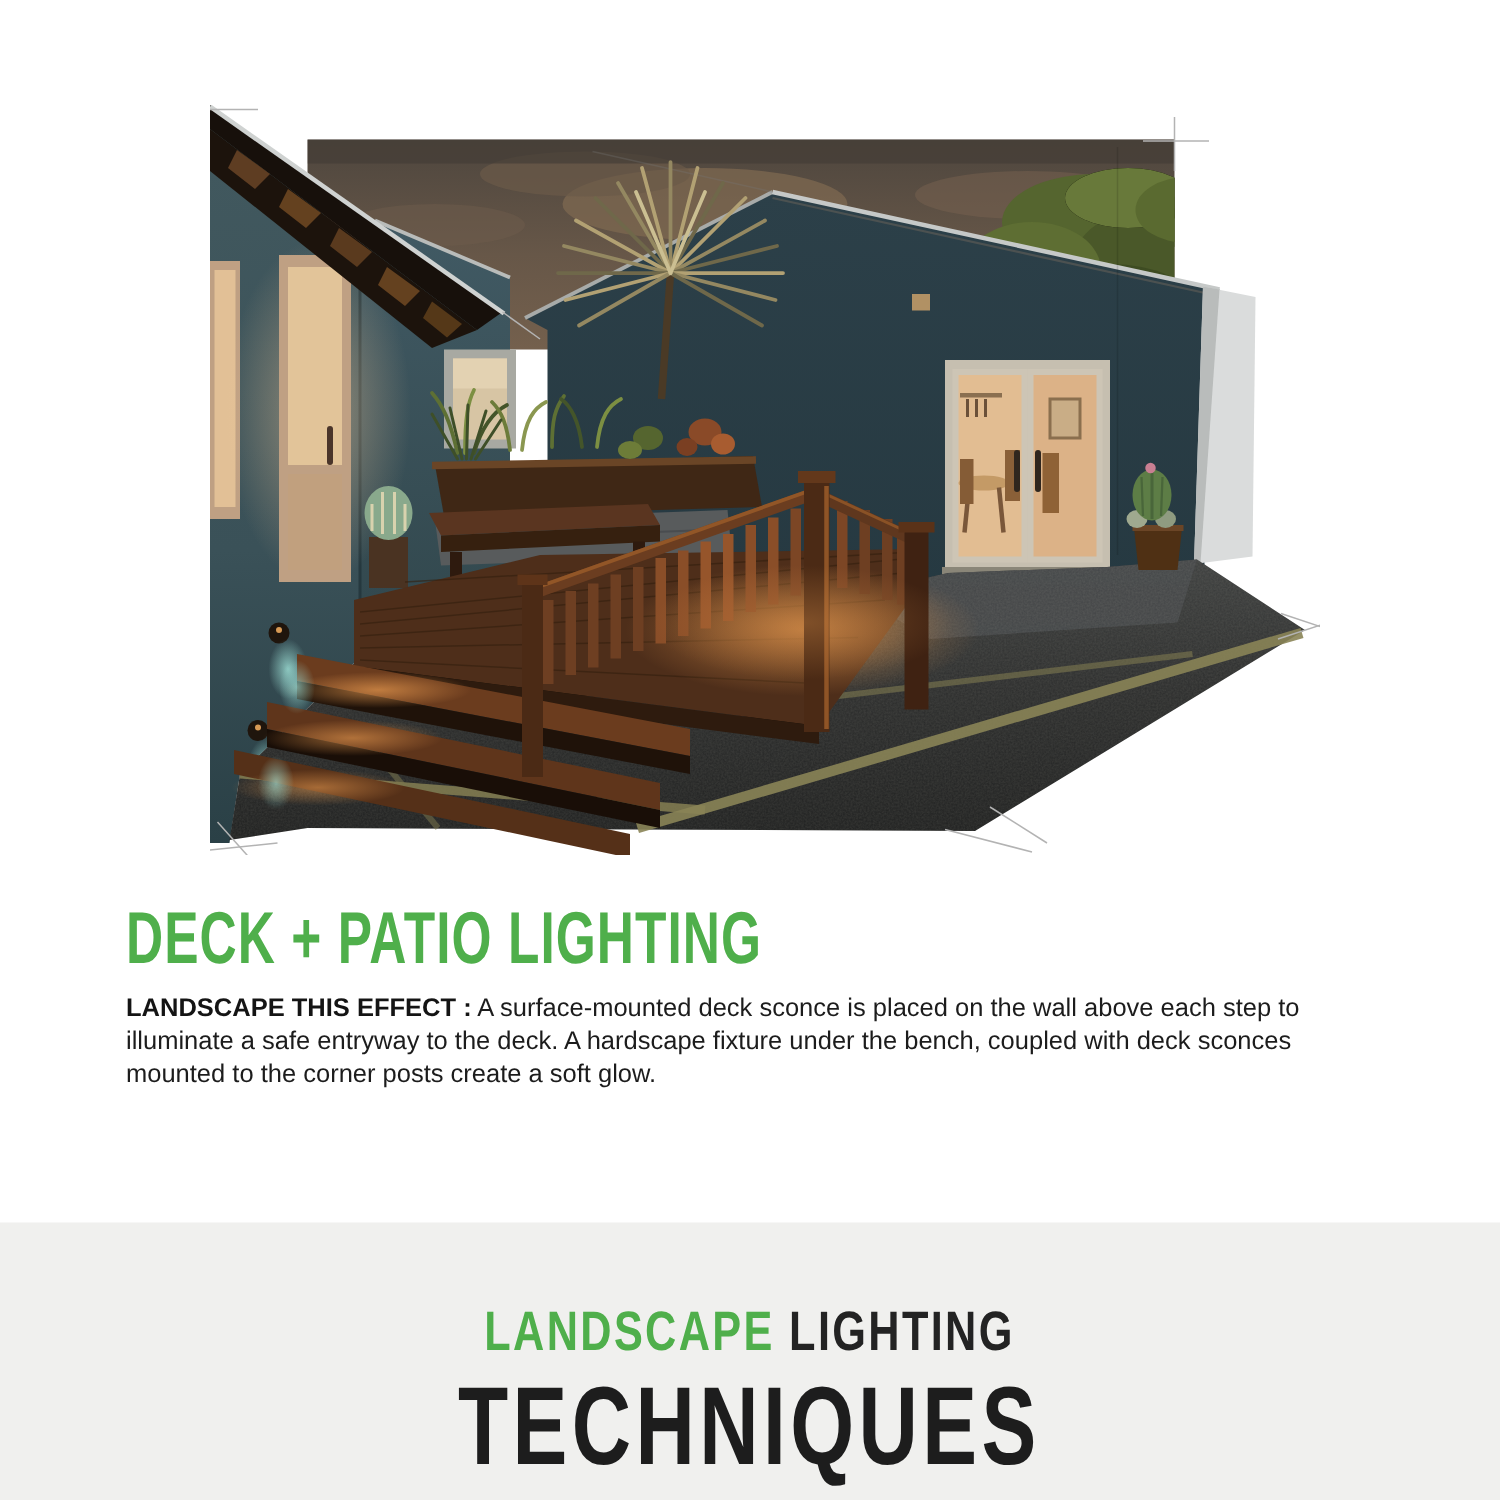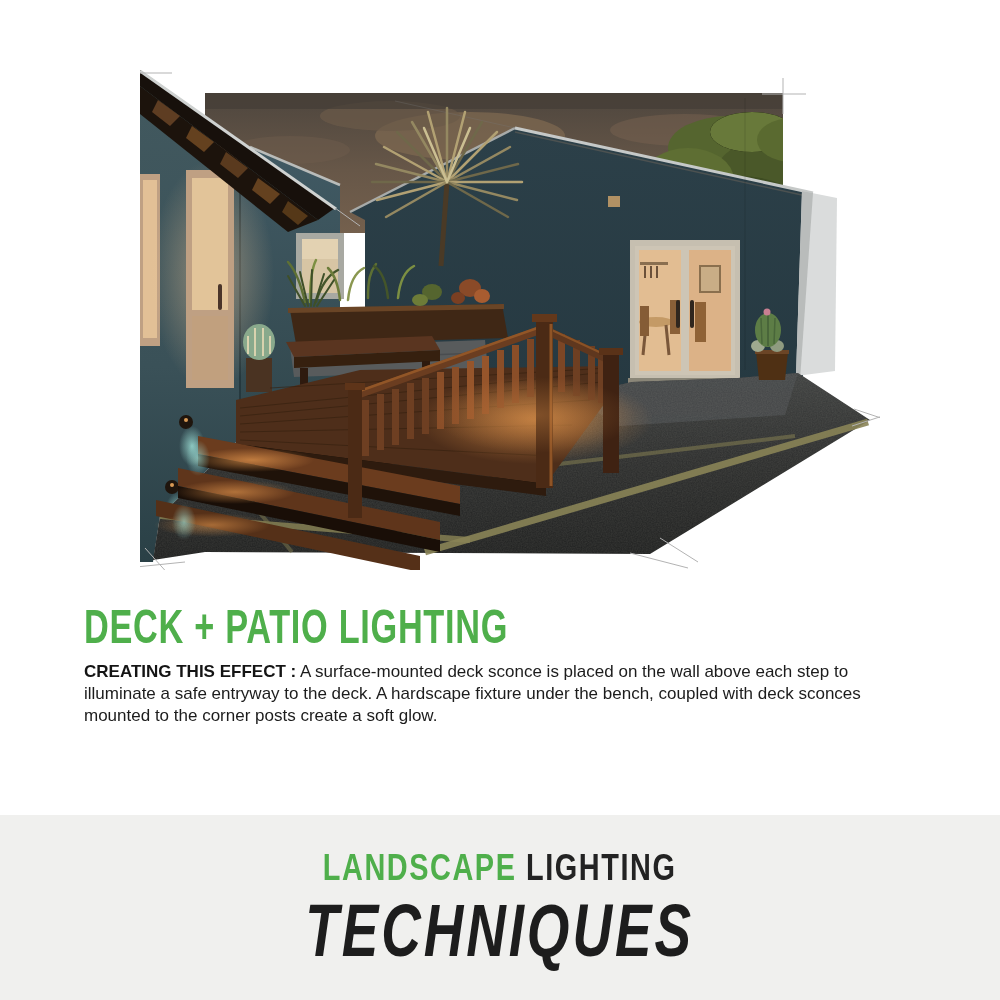--- a/index.html
+++ b/index.html
@@ -8,26 +8,26 @@
   .hero{position:absolute;left:140px;top:70px;width:740px;height:500px;}
   .content{position:absolute;left:84px;top:602px;width:838px;}
   .headline{margin:0 0 10px 0;color:#4faf4b;font-size:49px;line-height:1;font-weight:700;
             white-space:nowrap;}
   .headline .squeeze{display:inline-block;transform:scaleX(0.70);transform-origin:left center;
             letter-spacing:1px;}
   .content p{margin:0 0 16px 0;font-size:17px;line-height:22px;color:#1c1c1c;}
   .content p strong{font-weight:700;color:#141414;}
   .footer{position:absolute;left:0;top:815px;width:1000px;height:185px;background:#f0f0ee;
           text-align:center;}
-  .brand-line1{margin-top:34px;font-size:37px;font-weight:700;line-height:1;white-space:nowrap;}
+  .brand-line1{margin-top:54px;font-size:37px;font-weight:700;line-height:1;white-space:nowrap;}
   .brand-line1 .squeeze{display:inline-block;transform:scaleX(0.78);transform-origin:center;
           letter-spacing:2px;}
   .brand-green{color:#4faf4b;}
   .brand-dark{color:#232323;font-weight:600;}
-  .brand-line2{margin-top:8px;font-size:74px;font-weight:700;color:#1d1d1d;line-height:1;white-space:nowrap;font-style:italic;}
+  .brand-line2{margin-top:8px;font-size:74px;font-weight:700;color:#1d1d1d;line-height:1;white-space:nowrap;}
   .brand-line2 .squeeze{display:inline-block;transform:scaleX(0.74);transform-origin:center;
           letter-spacing:4px;}
 </style>
 </head>
 <body>
 
 <div class="page">
 
   <div class="hero">
   <svg width="740" height="500" viewBox="0 0 740 500">
@@ -360,21 +360,21 @@
       <line x1="490" y1="483" x2="548" y2="498"></line>
           <line x1="520" y1="468" x2="558" y2="492"></line>
       <line x1="712" y1="356" x2="758" y2="341"></line>
           <line x1="714" y1="339" x2="756" y2="353"></line>
     </g>
   </svg>
   </div>
 
   <div class="content">
     <h1 class="headline"><span class="squeeze">DECK + PATIO LIGHTING</span></h1>
-    <p><strong>CREATING THIS EFFECT :</strong><span> A surface-mounted deck sconce is placed on the wall above each step to illuminate a safe entryway to the deck. A hardscape fixture under the bench, coupled with deck sconces mounted to the corner posts create a soft glow.</span></p>
+    <p><strong>LANDSCAPE THIS EFFECT :</strong><span> A surface-mounted deck sconce is placed on the wall above each step to illuminate a safe entryway to the deck. A hardscape fixture under the bench, coupled with deck sconces mounted to the corner posts create a soft glow.</span></p>
   </div>
 
   <div class="footer">
     <div class="brand-line1"><span class="squeeze"><span class="brand-green">LANDSCAPE</span> <span class="brand-dark">LIGHTING</span></span></div>
     <div class="brand-line2"><span class="squeeze">TECHNIQUES</span></div>
   </div>
 
 </div>
 
 </body></html>

